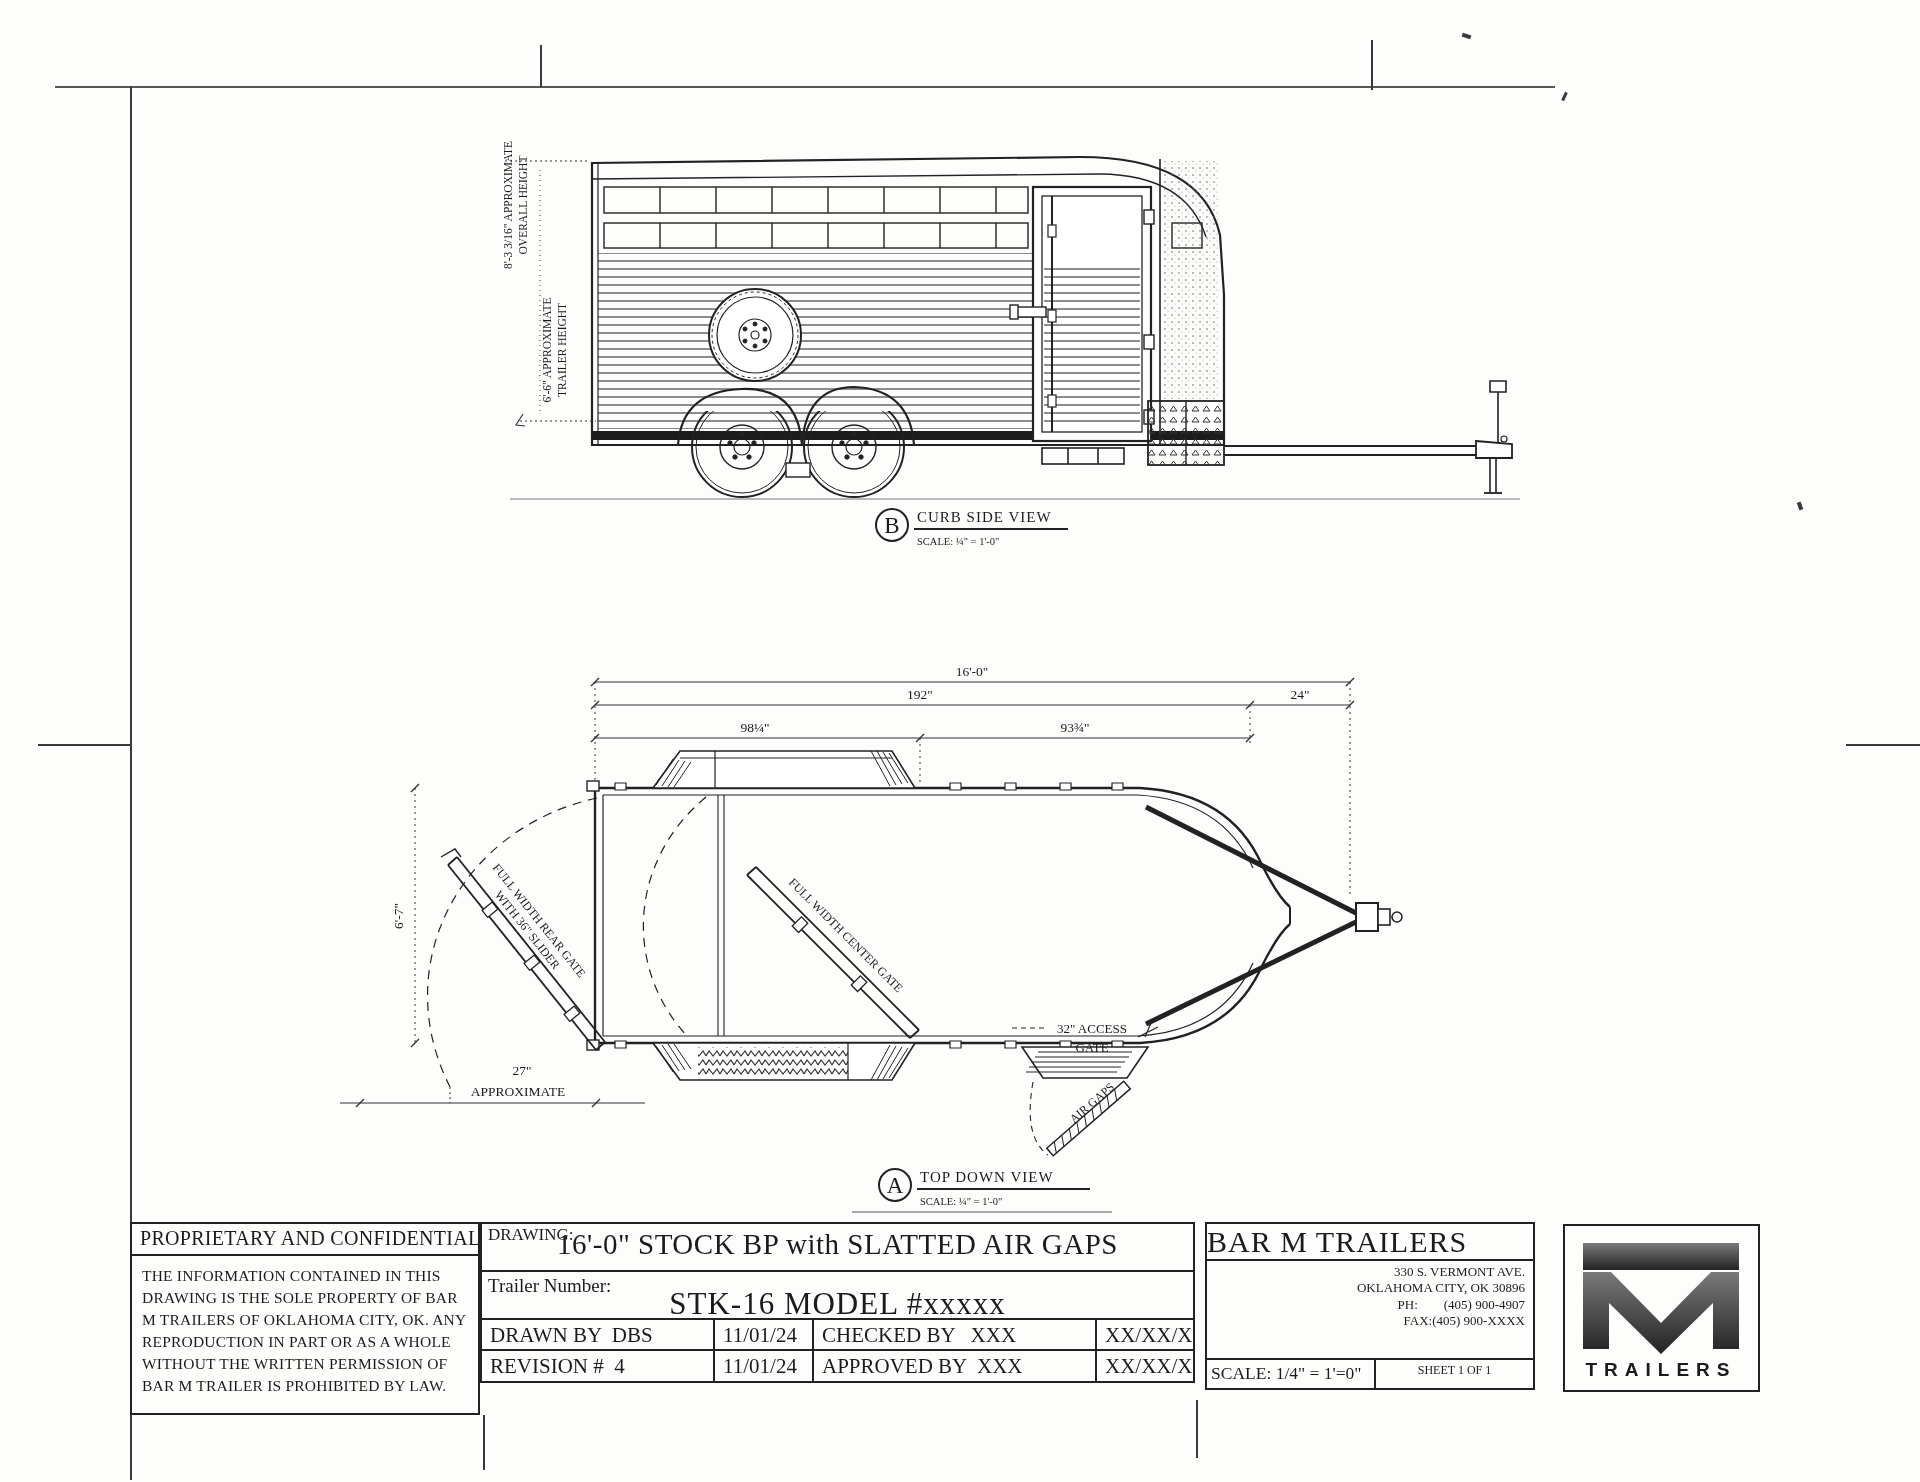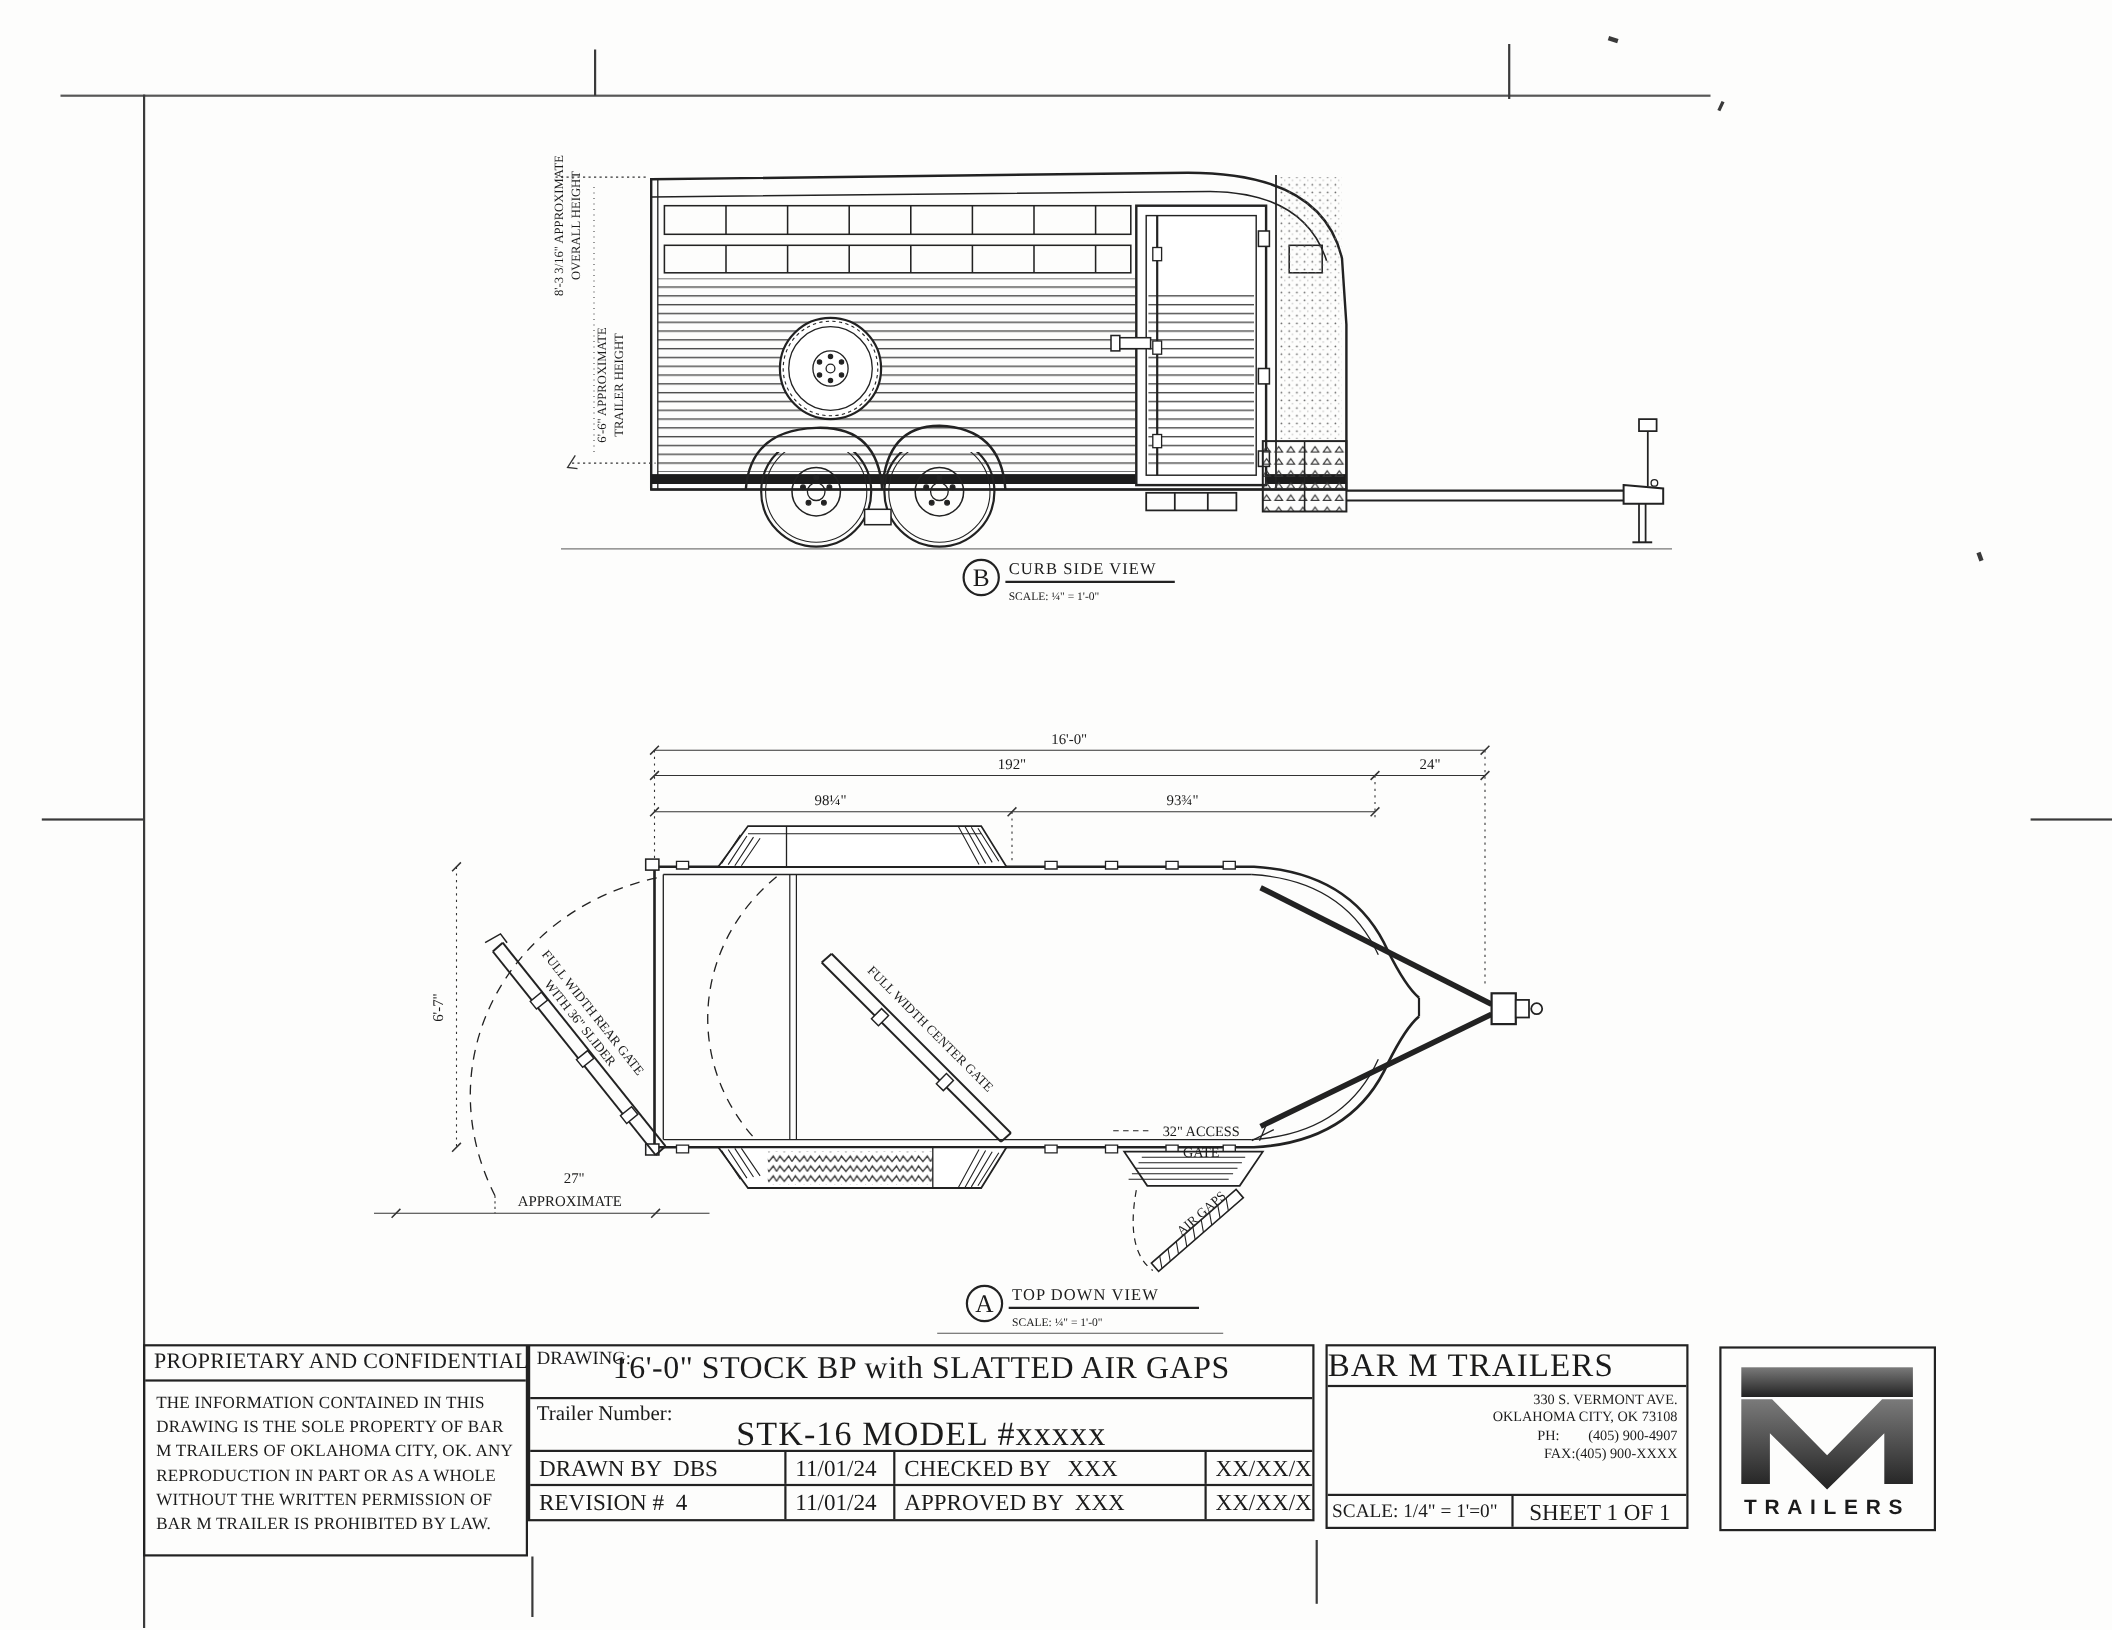--- a/index.html
+++ b/index.html
@@ -27,21 +27,21 @@
   .tbrow>div:last-child{border-right:none;}
   
   #tb-right{}
   #tb-right .name{font-size:30px;text-align:left;padding-top:1px;border-bottom:2px solid #222;letter-spacing:1px;white-space:nowrap;}
   #tb-right .addr{text-align:right;padding:3px 8px 0 0;font-size:13px;line-height:1.26;}
   #tb-right .line{white-space:nowrap;}
   #tb-right .pl{display:inline-block;margin-right:26px;}
   #tb-right .fl{display:inline-block;}
   #tb-right .botrow{position:absolute;left:0;right:0;bottom:0;height:28px;border-top:2px solid #222;display:flex;}
   #tb-right .botrow .sc{width:163px;border-right:2px solid #222;font-size:17.5px;padding:3px 0 0 4px;white-space:nowrap;}
-  #tb-right .botrow .sh{flex:1;font-size:21px;text-align:center;padding-top:3px;white-space:nowrap;}
+  #tb-right .botrow .sh{flex:1;font-size:12px;text-align:center;padding-top:3px;white-space:nowrap;}
   #tb-logo{}
   .logo-trailers{font-family:"Liberation Sans", sans-serif;}
 </style>
 </head>
 <body>
 
 <div class="mark" style="left:55px;top:86px;width:1500px;height:2px;opacity:.85;"></div>
 <div class="mark" style="left:540px;top:45px;width:2px;height:42px;"></div>
 <div class="mark" style="left:1371px;top:40px;width:2px;height:50px;"></div>
 <div class="mark" style="left:130px;top:86px;width:2px;height:1394px;"></div>
@@ -355,21 +355,21 @@
     <div>11/01/24</div>
     <div>APPROVED BY  XXX</div>
     <div>XX/XX/XX</div>
   </div>
 </div>
 
 <div id="tb-right" class="tb" style="left:1205px;top:1222px;width:330px;height:168px;">
   <div class="name">BAR M TRAILERS</div>
   <div class="addr">
     <div class="line">330 S. VERMONT AVE.</div>
-    <div class="line">OKLAHOMA CITY, OK 73108</div>
+    <div class="line">OKLAHOMA CITY, OK 30896</div>
     <div class="line"><span class="pl">PH:</span><span>(405) 900-4907</span></div>
     <div class="line"><span class="fl">FAX:</span><span>(405) 900-XXXX</span></div>
   </div>
   <div class="botrow">
     <div class="sc">SCALE: 1/4" = 1'=0"</div>
     <div class="sh">SHEET 1 OF 1</div>
   </div>
 </div>
 
 <div id="tb-logo" class="tb" style="left:1563px;top:1224px;width:197px;height:168px;">

